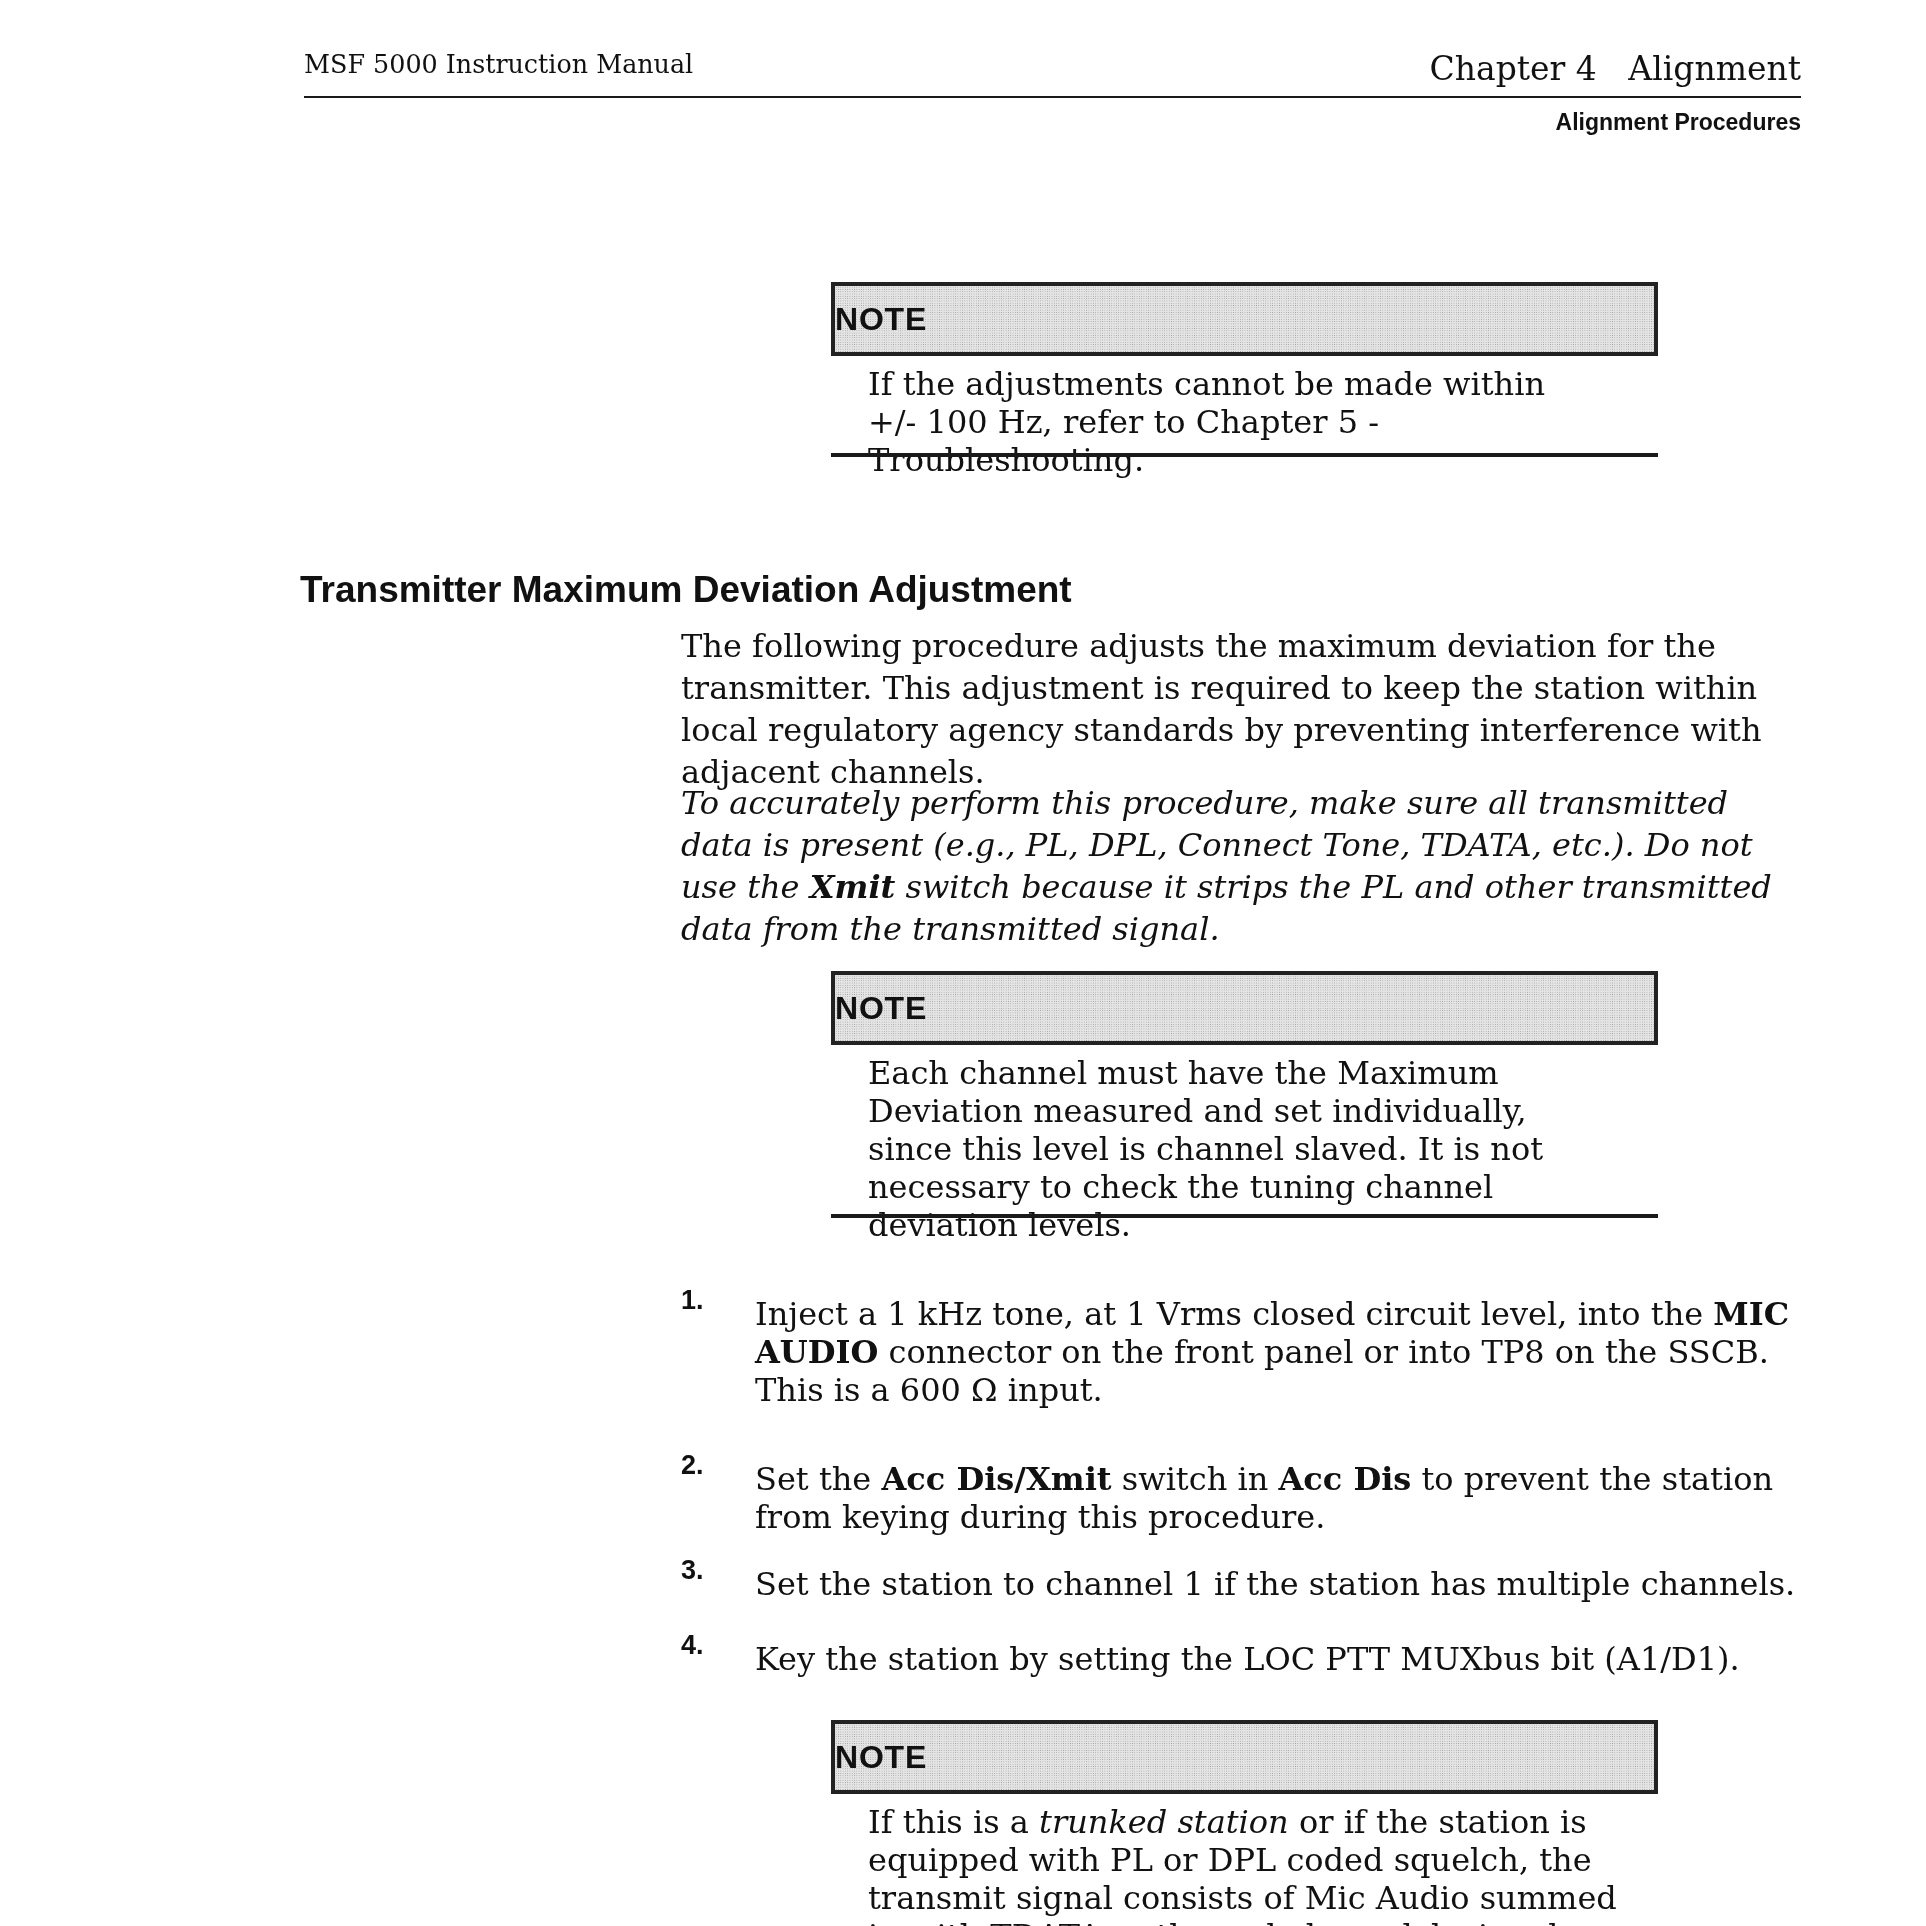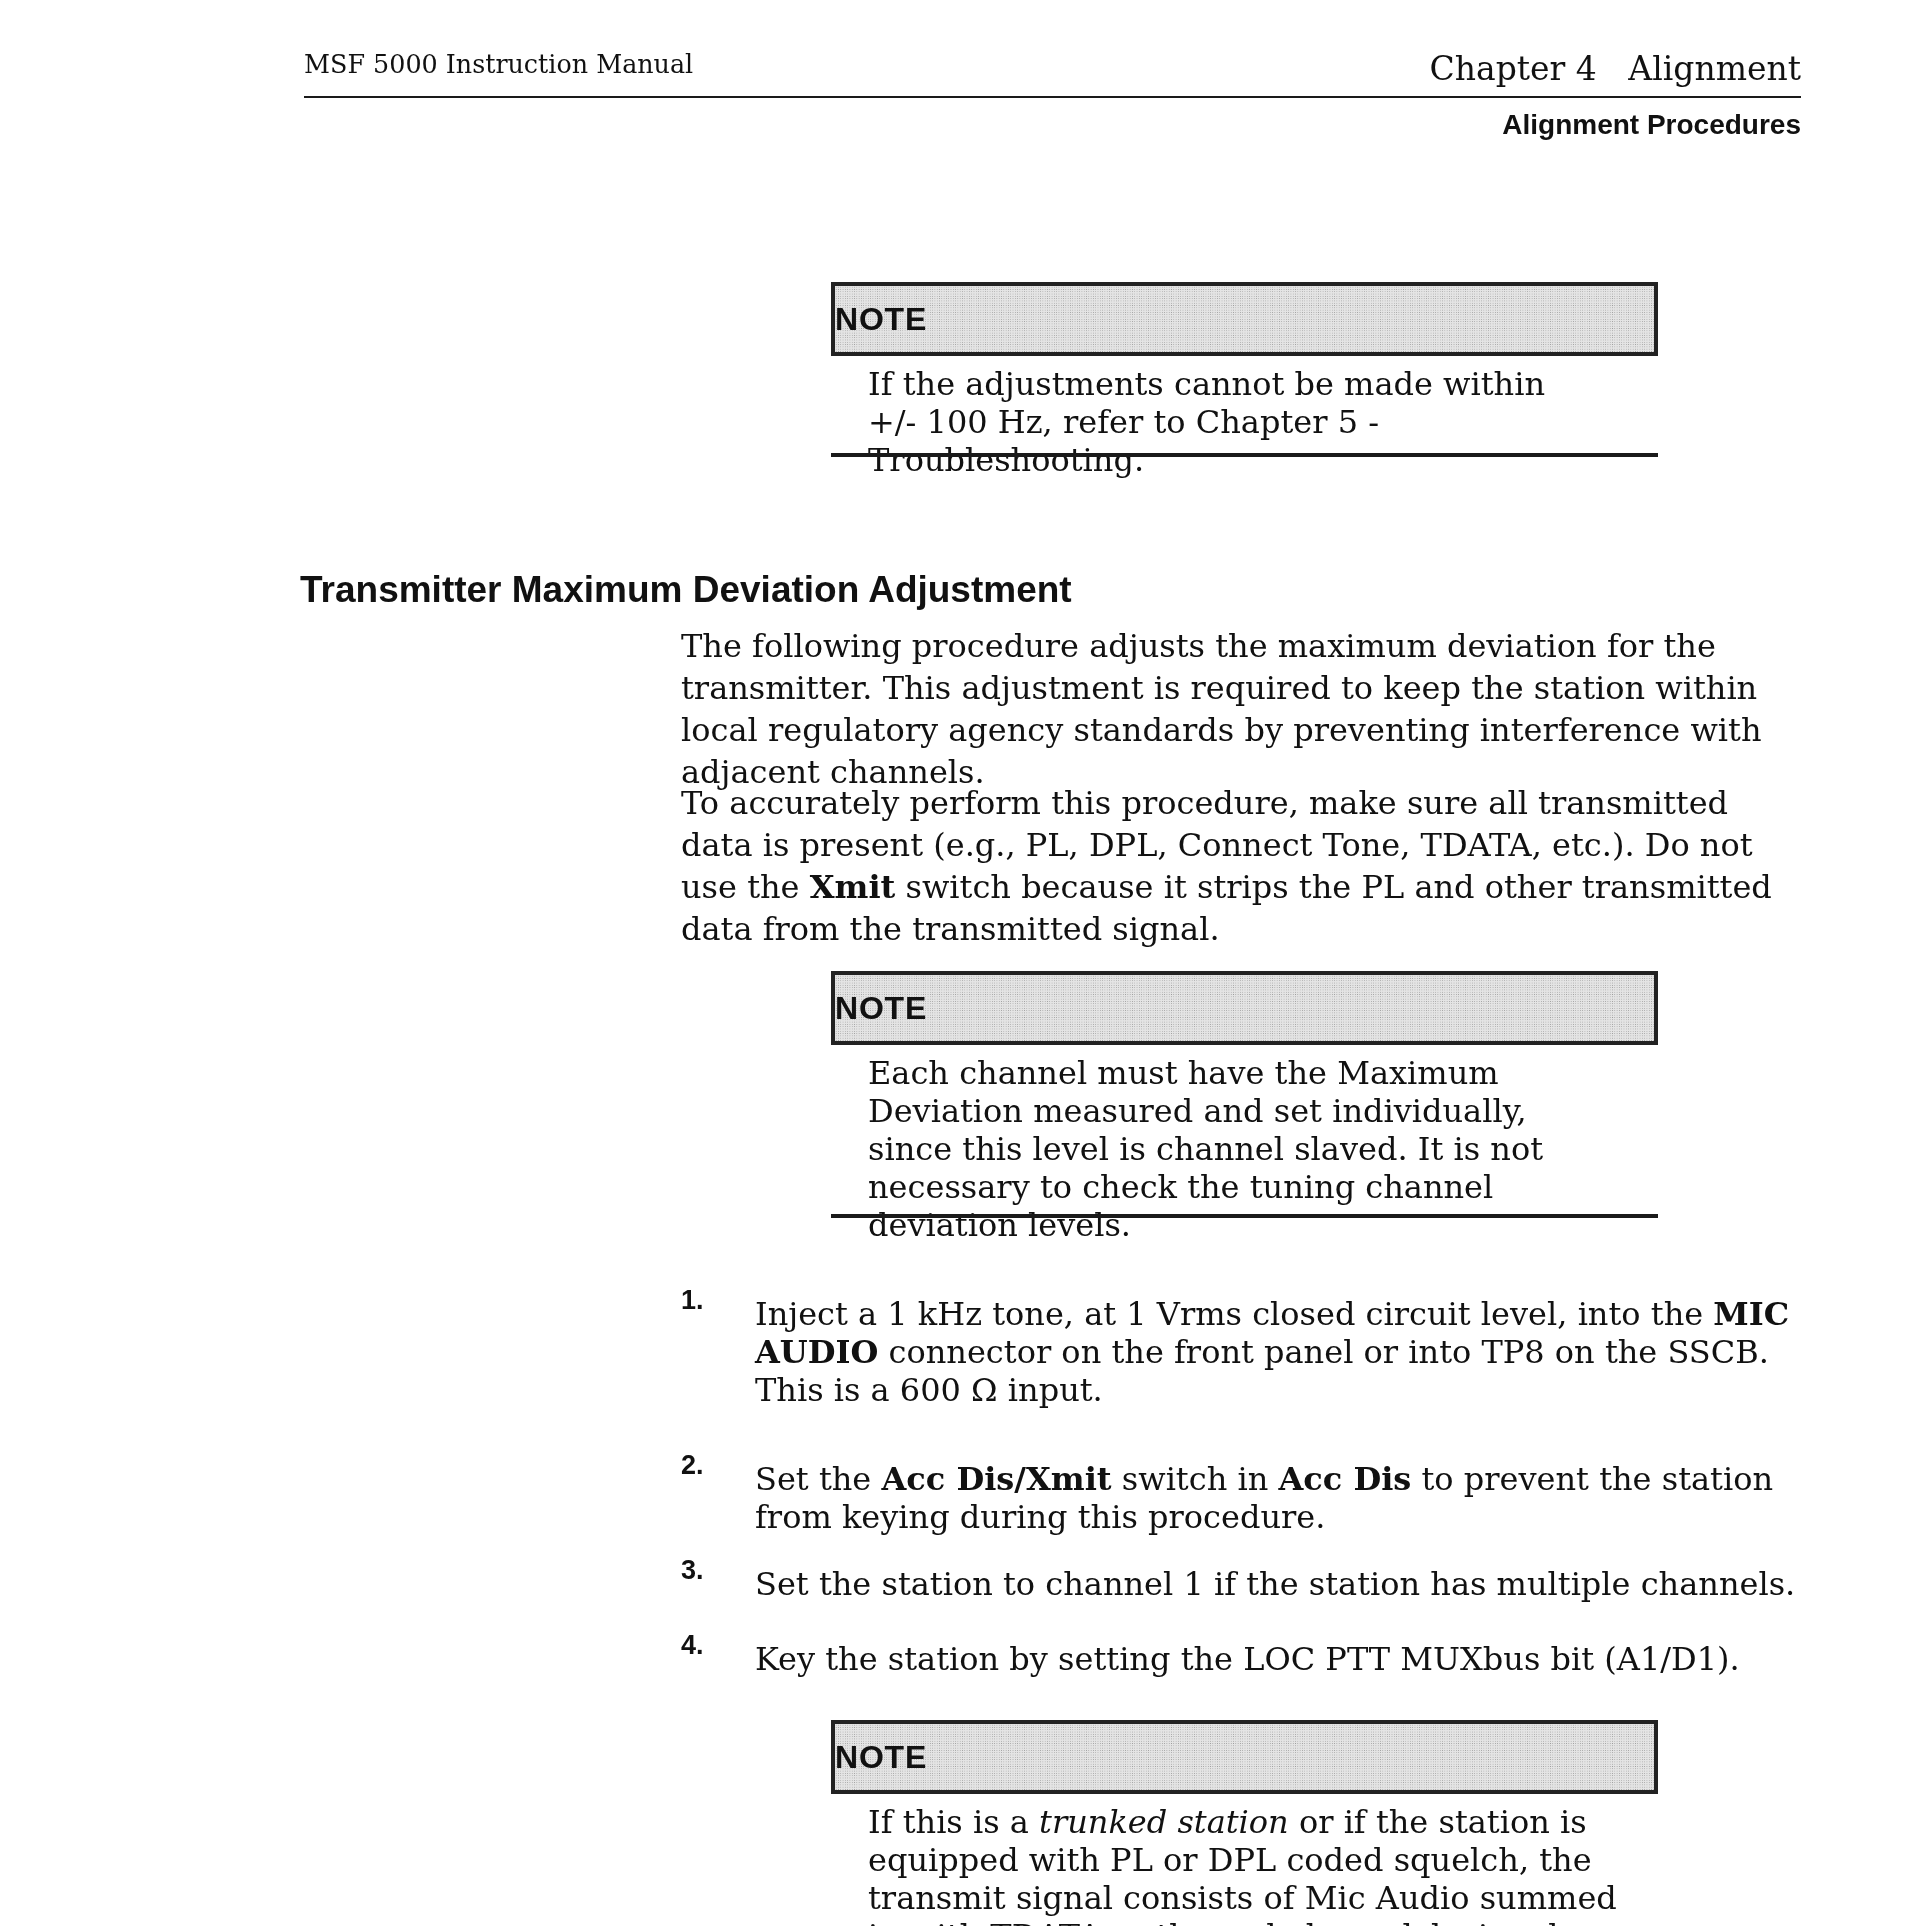--- a/index.html
+++ b/index.html
@@ -4,21 +4,21 @@
 <style>
   html, body { margin: 0; padding: 0; background: #ffffff; }
   body { width: 1935px; height: 2552px; position: relative; overflow: hidden; color: #111; }
   .serif { font-family: "DejaVu Serif", "Liberation Serif", serif; }
   .sans { font-family: "Liberation Sans", "DejaVu Sans", sans-serif; }
   .abs { position: absolute; }
 
   .hdr-left { left: 304px; top: 49px; font-size: 25.4px; }
   .hdr-right { right: 134px; top: 49px; font-size: 33px; white-space: pre; }
   .hdr-rule { left: 304px; right: 134px; top: 96px; height: 1.9px; background: #1a1a1a; }
-  .hdr-sub { right: 134px; top: 109px; font-size: 28px; font-weight: bold; text-align: center; }
+  .hdr-sub { right: 134px; top: 109px; font-size: 23px; font-weight: bold; text-align: center; }
 
   .note { position: absolute; left: 831px; width: 827px; }
   .note-head {
     height: 74px; border: 4.2px solid #222; box-sizing: border-box;
     background-color: #e4e4e4;
     background-image: radial-gradient(#9a9a9a 0.4px, transparent 0.5px);
     background-size: 2.3px 2.3px;
     display: flex; align-items: center; justify-content: flex-start;
   }
   .note-title { font-size: 32px; font-weight: bold; letter-spacing: 0.8px; }
@@ -46,21 +46,21 @@
   <div class="note-head">
     <span class="sans note-title">NOTE</span>
   </div>
   <div class="serif note-body" style="width:724px;">If the adjustments cannot be made within +/- 100 Hz, refer to Chapter 5 - Troubleshooting.</div>
   <div class="note-rule" style="top:171px;"></div>
 </div>
 
 <div class="abs sans h1">Transmitter Maximum Deviation Adjustment</div>
 
 <div class="abs serif para" style="top:625px;">The following procedure adjusts the maximum deviation for the transmitter. This adjustment is required to keep the station within local regulatory agency standards by preventing interference with adjacent channels.</div>
-<div class="abs serif para" style="top:782px;"><span>To accurately perform this procedure, make sure all transmitted data is present (e.g., PL, DPL, Connect Tone, TDATA, etc.). Do not use the </span><b>Xmit</b><span> switch because it strips the PL and other transmitted data from the transmitted signal.</span></div>
+<div class="abs serif para" style="top:782px;font-style:italic;"><span>To accurately perform this procedure, make sure all transmitted data is present (e.g., PL, DPL, Connect Tone, TDATA, etc.). Do not use the </span><b>Xmit</b><span> switch because it strips the PL and other transmitted data from the transmitted signal.</span></div>
 
 <div class="note" style="top:971px;">
   <div class="note-head">
     <span class="sans note-title">NOTE</span>
   </div>
   <div class="serif note-body" style="width:751px;">Each channel must have the Maximum Deviation measured and set individually, since this level is channel slaved. It is not necessary to check the tuning channel deviation levels.</div>
   <div class="note-rule" style="top:243px;"></div>
 </div>
 
 <div class="abs serif step" style="top:1279px;">

